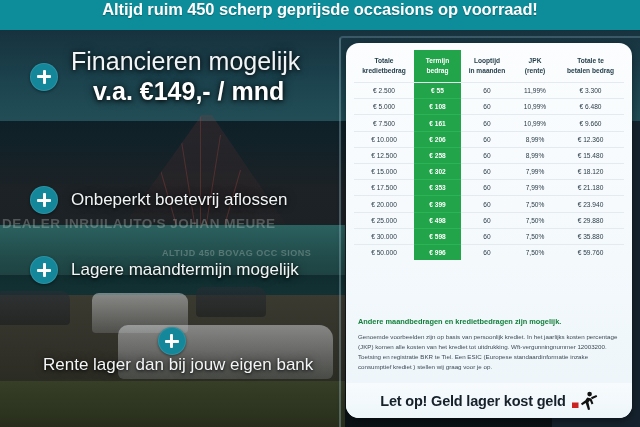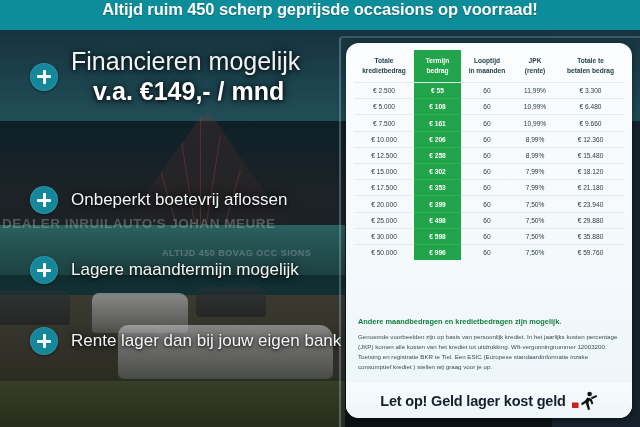--- a/index.html
+++ b/index.html
@@ -178,21 +178,21 @@
     font-weight: bold;
     line-height: 1.15;
     margin-top: 2px;
     margin-left: 22px;
     text-shadow: 0 1px 4px rgba(0,0,0,0.9), 0 0 10px rgba(0,0,0,0.6);
     white-space: nowrap;
   }
 
   .feature-row.f2 { top: 146px; }
   .feature-row.f3 { top: 216px; }
-  .feature-row.f4 { top: 287px; }
+  .feature-row.f4 { top: 287px; flex-direction: column; }
   .feature-row .feature-label { font-size: 17px; }
 
   
   .info-card {
     position: absolute;
     left: 346px; top: 43px;
     width: 286px; height: 375px;
     background: linear-gradient(to bottom, #fbfdfe 0%, #f4f9fc 58%, #ecf5fa 100%);
     border-radius: 13px;
     box-shadow: 0 3px 10px rgba(0,0,0,0.45);

